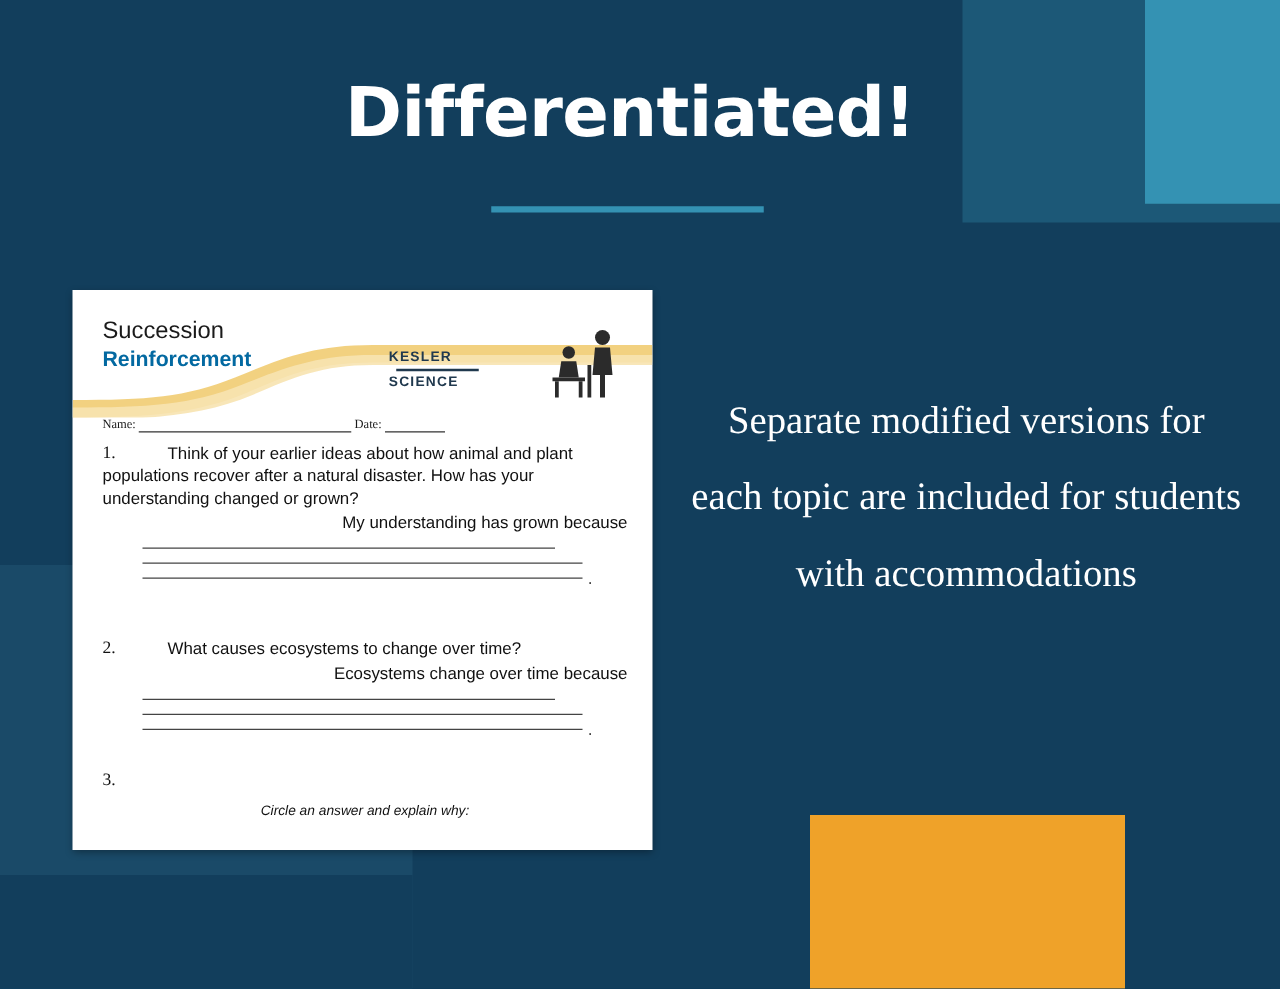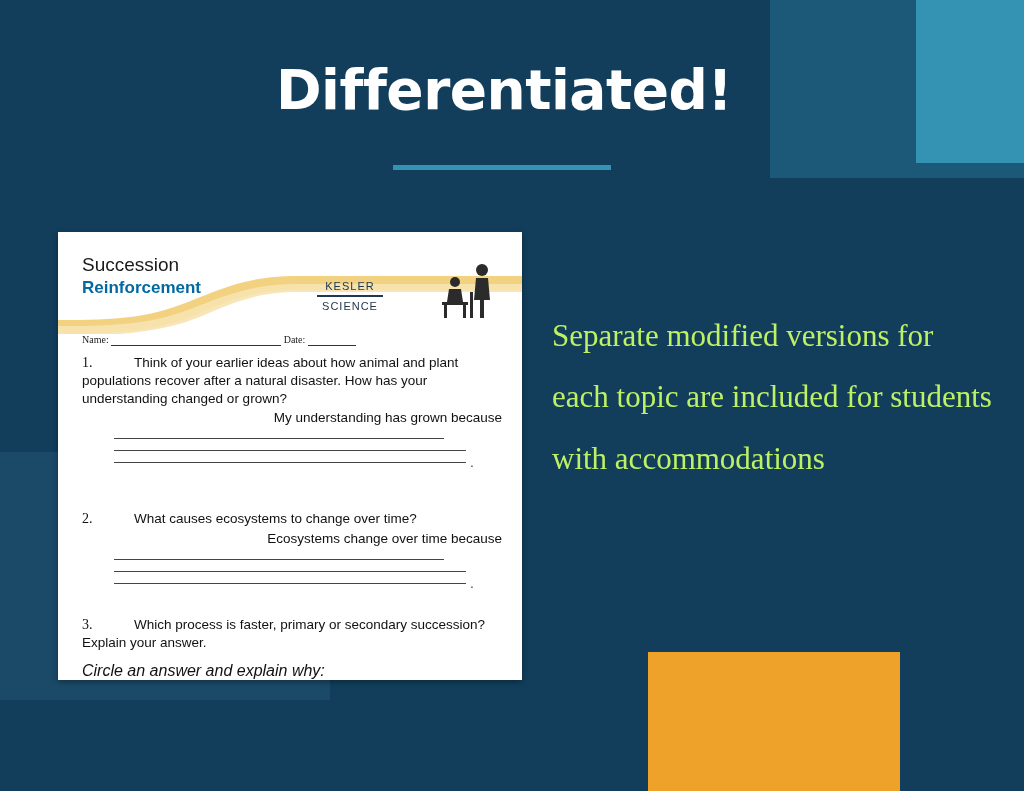--- a/index.html
+++ b/index.html
@@ -58,22 +58,22 @@
     left: 393px; top: 165px;
     width: 218px; height: 5px;
     background: #3492b3;
   }
 
   
   .right-text {
     position: absolute;
     left: 552px; top: 305px;
     width: 442px;
-    text-align: left;
-    color: #bef264;
+    text-align: center;
+    color: #ffffff;
     font-size: 31px;
     line-height: 1.98;
     font-family: "Liberation Serif", serif;
   }
 
   
   .worksheet {
     position: absolute;
     left: 58px; top: 232px;
     width: 464px; height: 448px;
@@ -98,24 +98,24 @@
   }
   .ws-swoosh {
     position: absolute;
     left: 0; top: 36px;
     width: 464px; height: 66px;
   }
   .ws-logo {
     position: absolute;
     left: 253px; top: 48px;
     width: 78px; height: 36px;
-    text-align: center;
+    text-align: left;
     color: #20394e;
     font-size: 11px;
-    font-weight: normal;
+    font-weight: bold;
     letter-spacing: 1px;
     line-height: 1.15;
     font-family: "Liberation Sans", sans-serif;
   }
   .ws-logo .logo-bar {
     width: 66px; height: 2px;
     background: #20394e;
     margin: 2px auto 3px auto;
   }
   .ws-people {
@@ -165,21 +165,22 @@
     content: ".";
     position: absolute;
     right: -8px; top: -9px;
     color: #444;
     font-size: 14px;
   }
   .q3-italic {
     display: block;
     margin-top: 8px;
     font-style: italic;
-    font-size: 16px;
+    font-size: 11px;
+    text-align: center;
   }
   .q3-bold {
     display: block;
     margin-top: 3px;
     font-size: 13px;
   }
 </style>
 </head>
 <body>
 
@@ -248,21 +249,20 @@
         <span class="prompt">Ecosystems change over time because</span>
       </span>
       <div class="rule short"></div>
       <div class="rule mid"></div>
       <div class="rule end dot-end"></div>
     </div>
 
     <div class="q" style="top:384px;">
       <span class="num">3.</span>
       <span class="body">
-        <span>Which process is faster, primary or secondary succession? Explain your answer.</span>
         <span class="q3-italic">Circle an answer and explain why:</span>
         <span class="q3-bold">
           
           
         </span>
       </span>
     </div>
 
   </div>
 </div>

